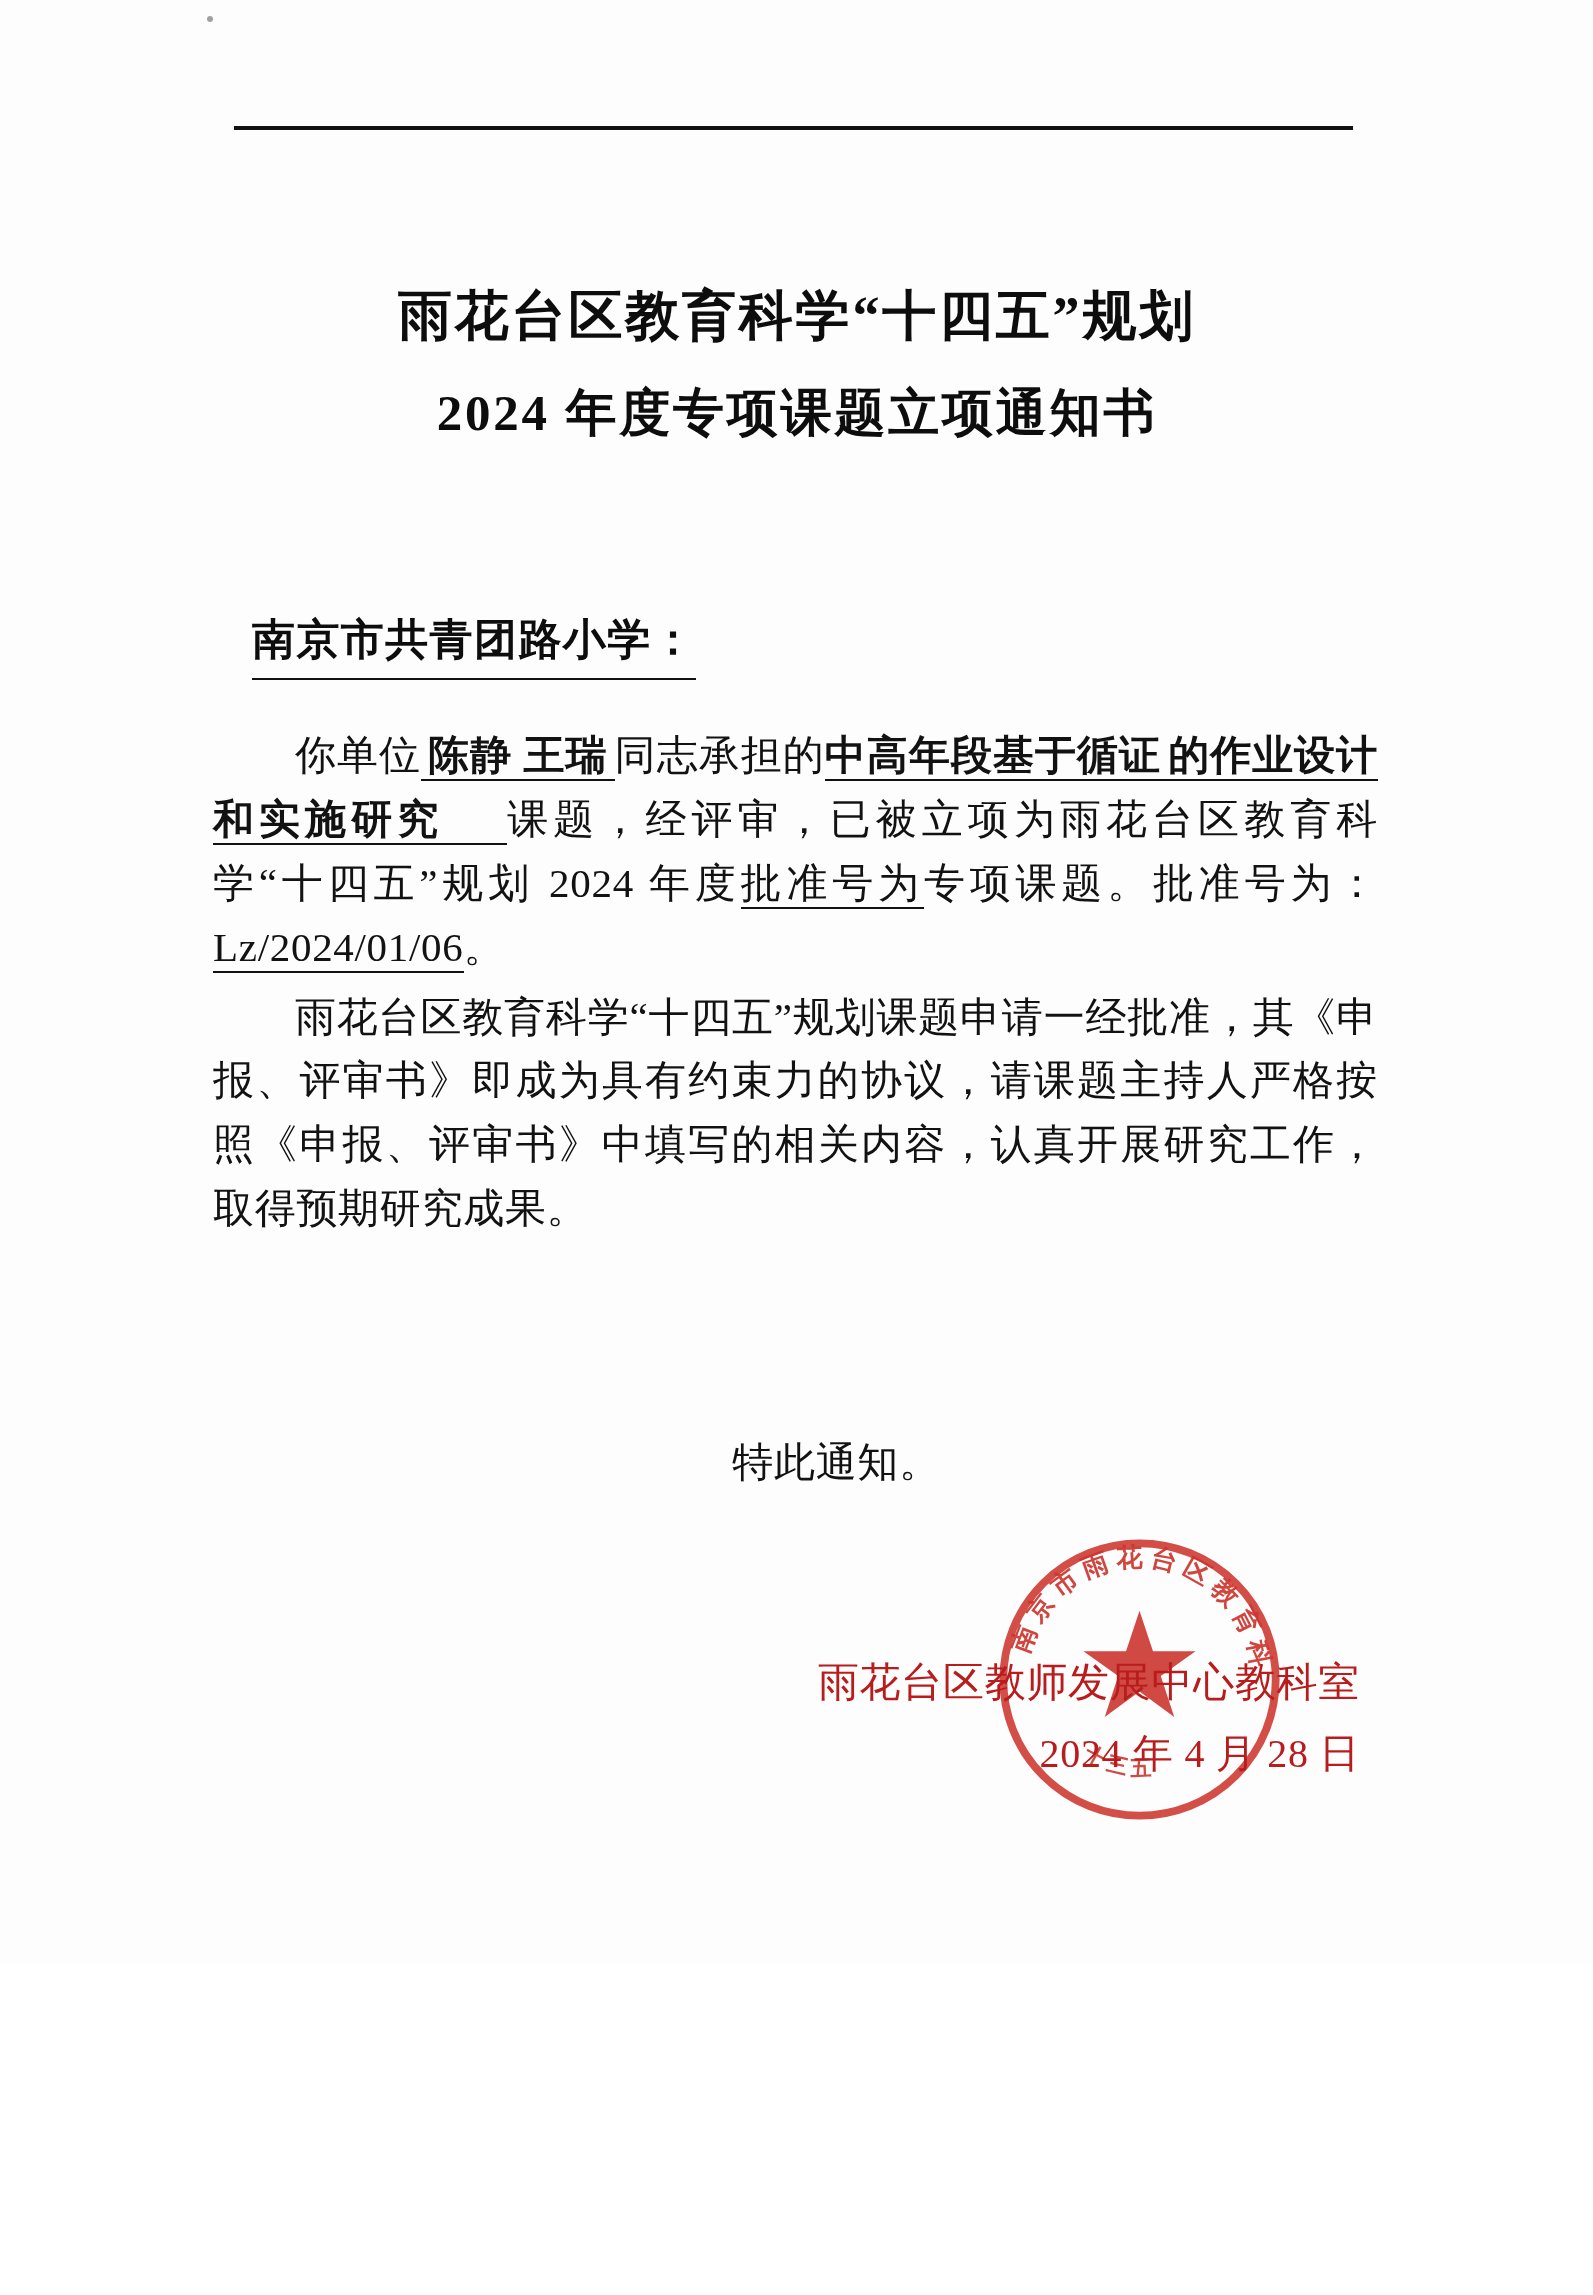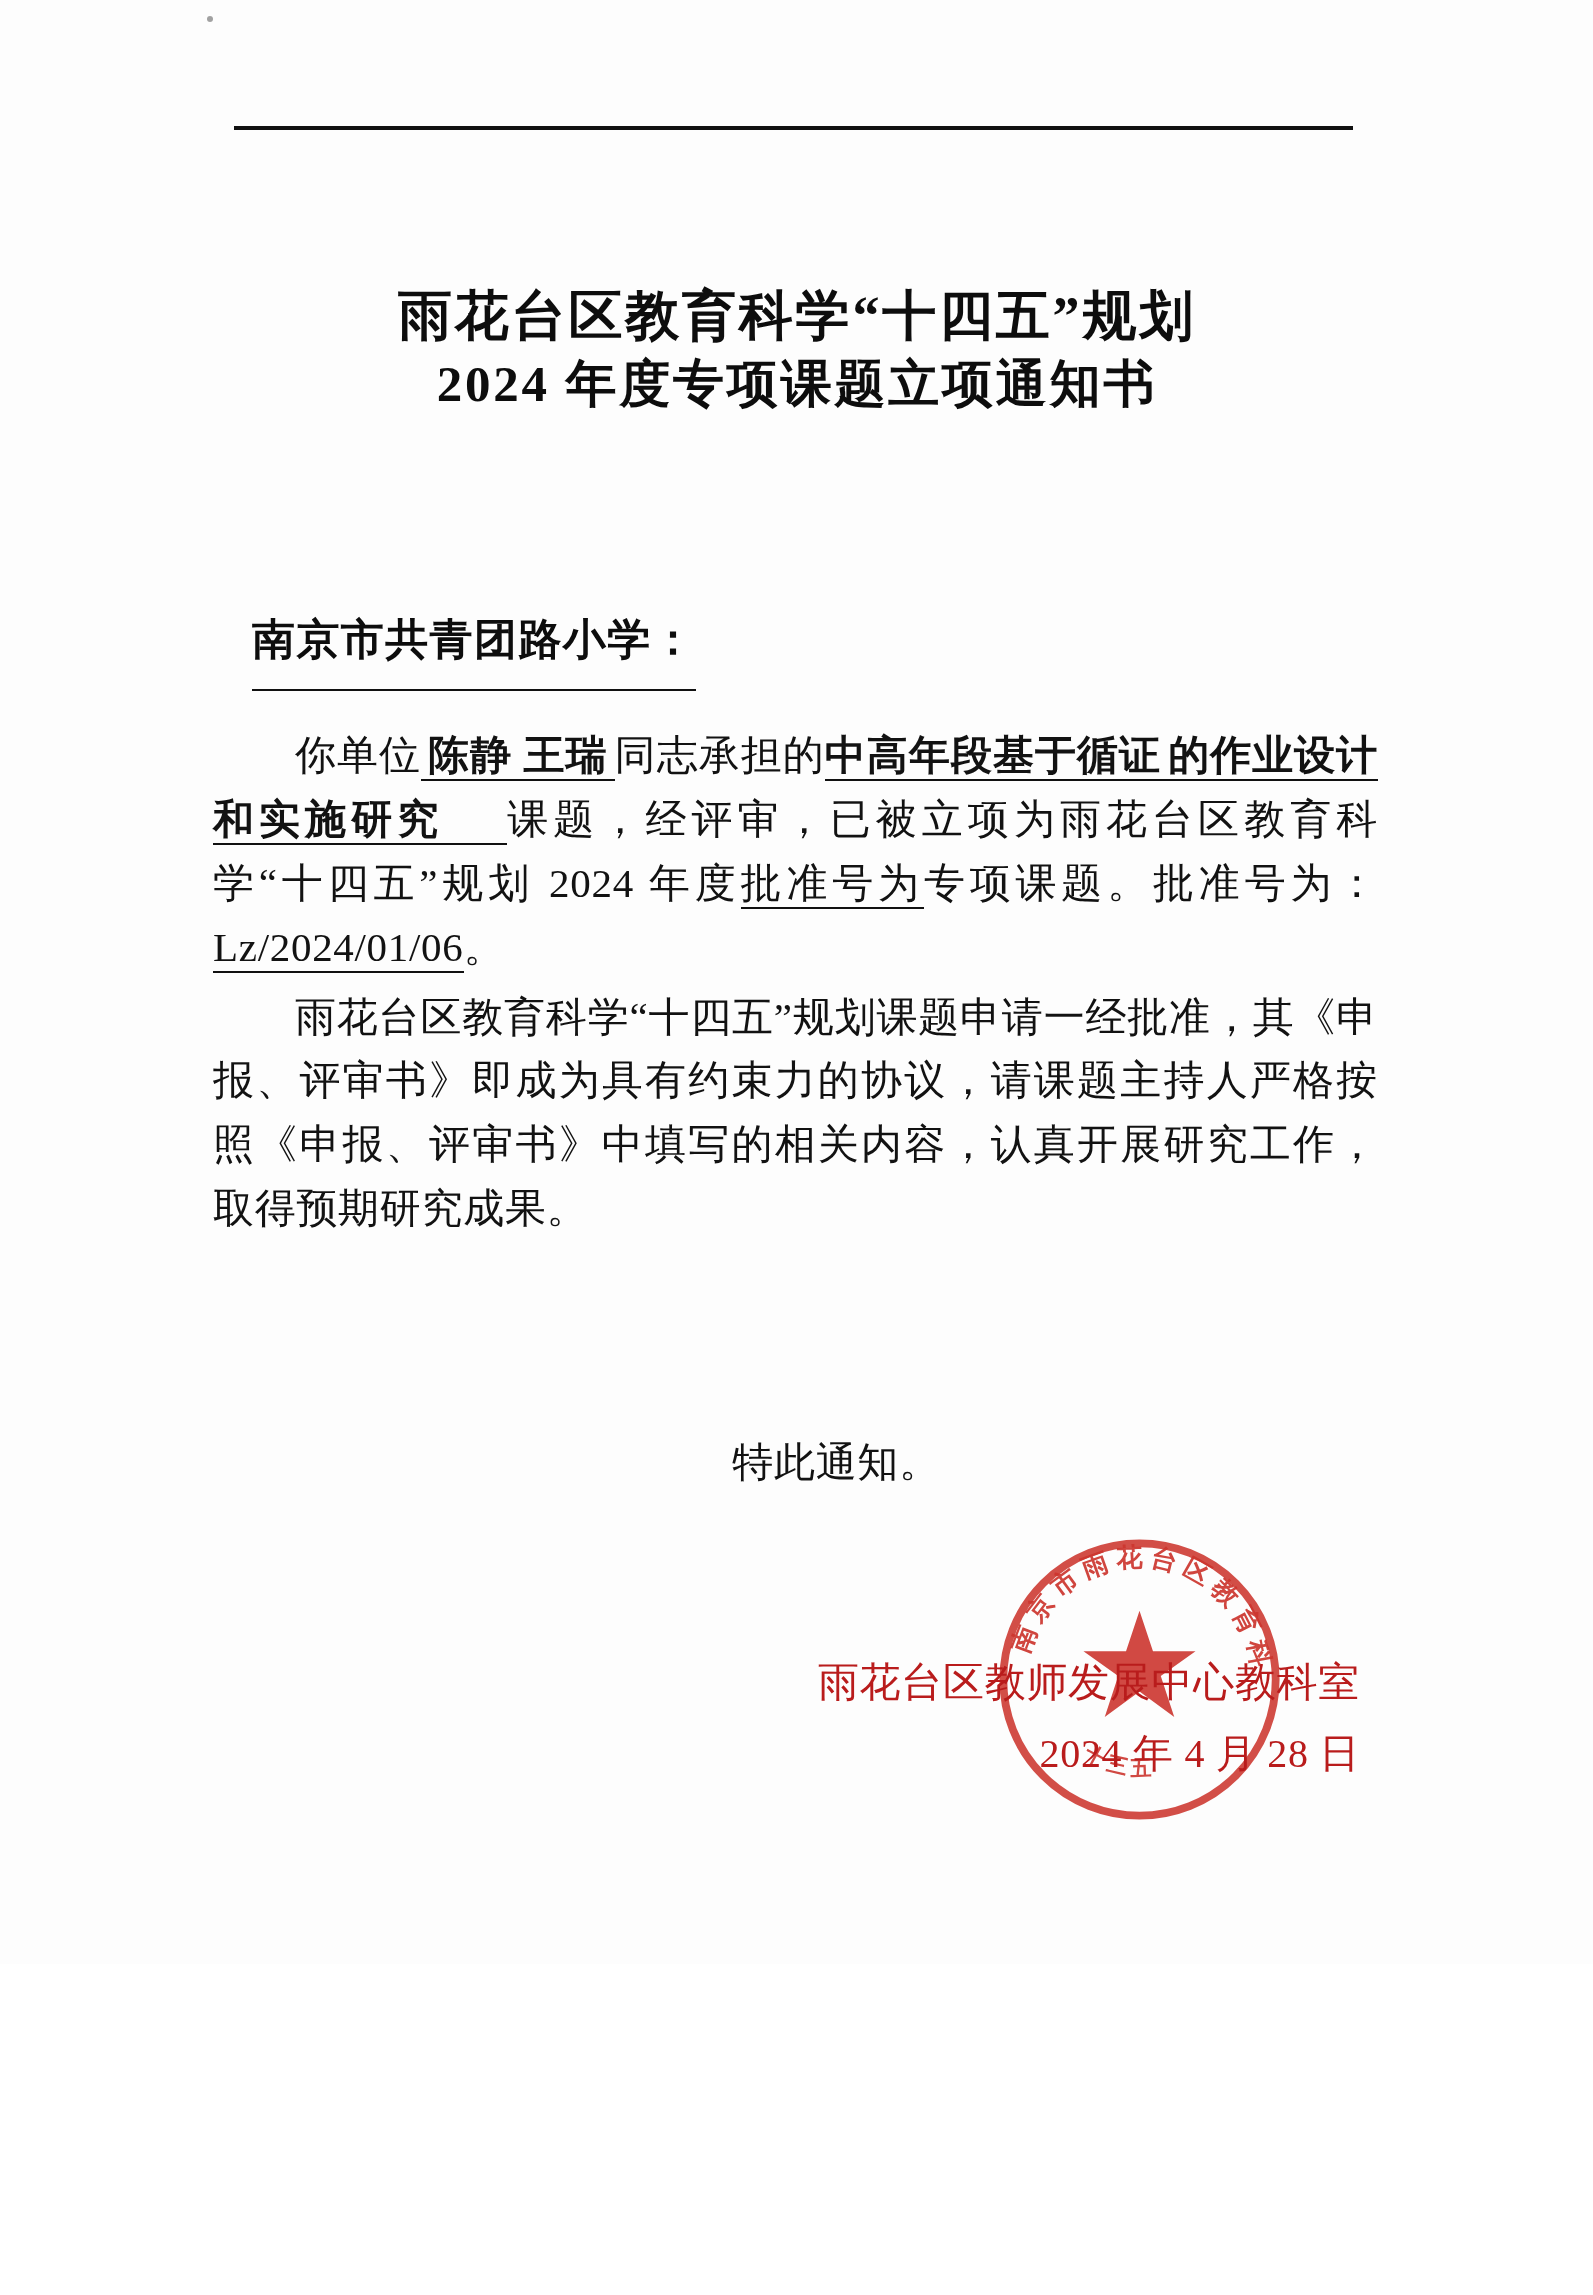--- a/index.html
+++ b/index.html
@@ -49,34 +49,34 @@
   }
   .title-line {
     font-family: "Liberation Serif", serif;
     font-weight: bold;
     font-size: 54px;
     letter-spacing: 2.8px;
     color: #0d0d0d;
     line-height: 1.22;
   }
   .title-line.second {
-    margin-top: 3px;
+    margin-top: 32px;
     font-size: 51px;
   }
 
   .salutation {
     position: absolute;
     left: 252px;
     top: 611px;
     font-size: 43px;
     font-weight: bold;
     letter-spacing: 1.4px;
     color: #0d0d0d;
     border-bottom: 2.8px solid #111;
-    padding-bottom: 20px;
+    padding-bottom: 9px;
   }
 
   .body-text {
     position: absolute;
     left: 213px;
     top: 724px;
     width: 1165px;
     font-size: 41px;
     line-height: 1.56;
     color: #121212;

